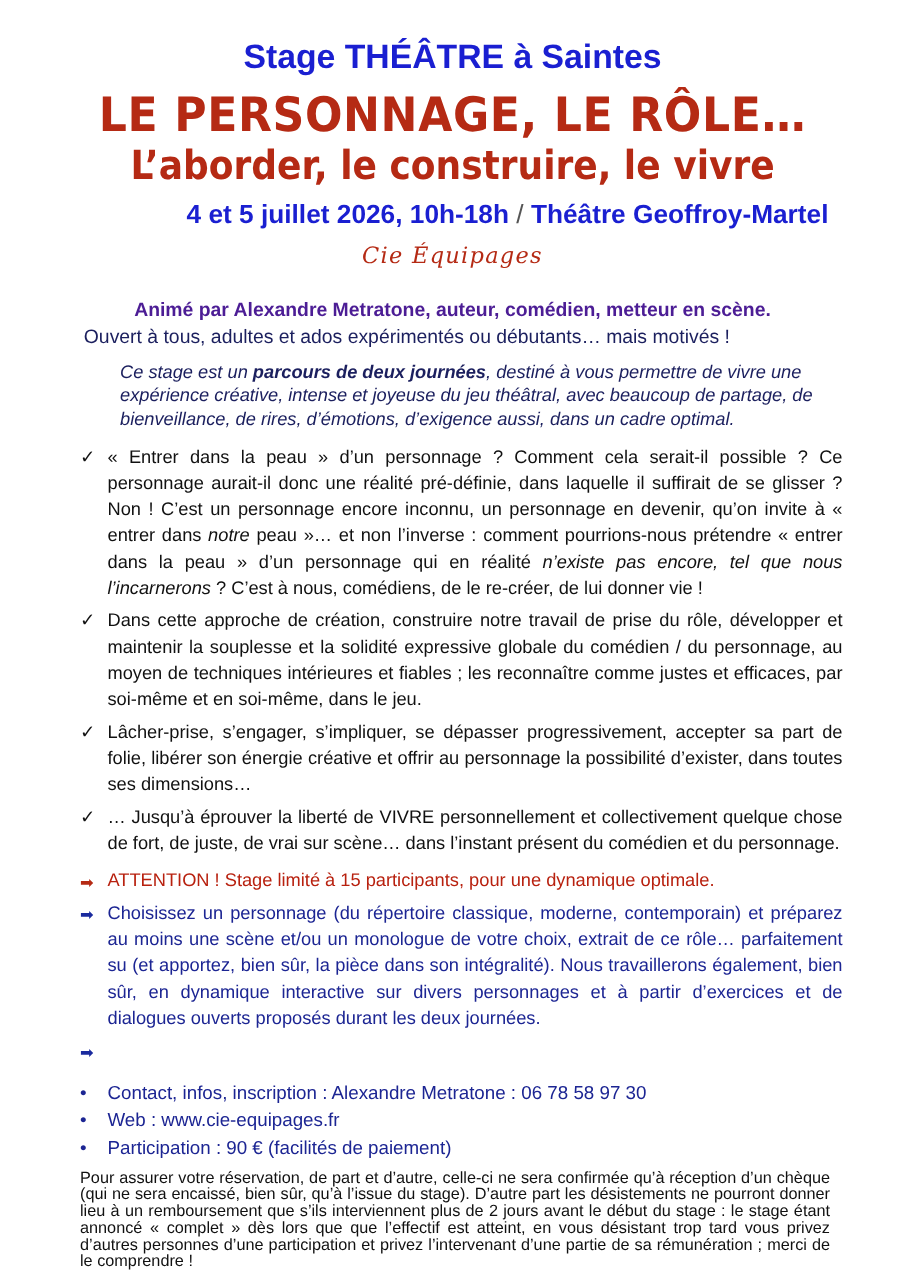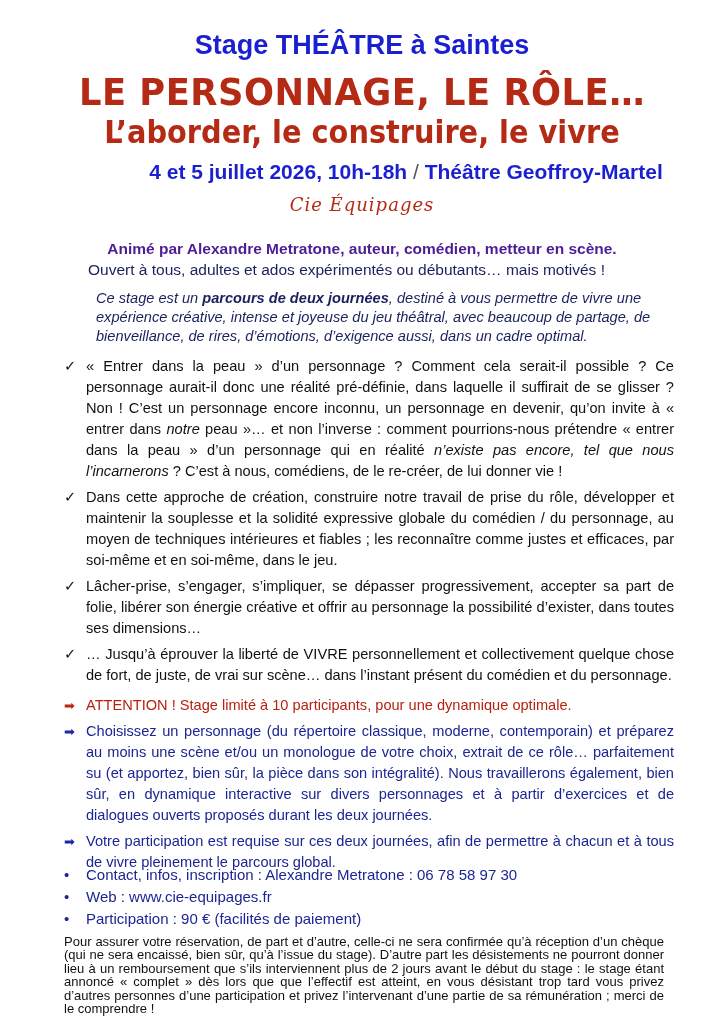--- a/index.html
+++ b/index.html
@@ -16,21 +16,21 @@
            font-family: "DejaVu Sans", sans-serif; transform: scaleX(0.9); }
   .h-date { position: absolute; top: 160px; left: 0; width: 724px; text-align: center;
             font-size: 21px; font-weight: bold; color: #1a1fd1; padding-left: 44px; }
   .h-date .sep { color: #555; font-weight: normal; }
   .company { position: absolute; top: 194px; left: 0; width: 724px; text-align: center;
              font-size: 18px; color: #b52a14; font-family: "DejaVu Serif", serif;
              font-style: italic; letter-spacing: 1px; }
   .anim { position: absolute; top: 240px; left: 0; width: 724px; text-align: center;
           font-size: 15.5px; font-weight: bold; color: #4c1d95; }
   .open { position: absolute; top: 261px; left: 0; width: 651px; text-align: center;
-          font-size: 15.5px; color: #1b1f5e; padding-left: 21px; }
+          font-size: 15.5px; color: #1b1f5e; }
   .intro { position: absolute; top: 289px; left: 84px; width: 586px; font-size: 14.6px;
            line-height: 19px; color: #1b1f5e; font-style: italic; margin-left: 12px; }
   .intro b { font-weight: bold; }
   .list { position: absolute; left: 64px; width: 610px; }
   .item { position: relative; padding-left: 22px; font-size: 14.6px; line-height: 21px;
           text-align: justify; }
   .item .bullet { position: absolute; left: 0; top: 0; width: 20px; }
   .checks { top: 356px; color: #111; }
   .checks .item { margin-bottom: 5px; }
   .arrows { top: 695px; }
@@ -83,29 +83,28 @@
     </div>
     <div class="item">
       <span class="bullet">✓</span>
       <span>… Jusqu’à éprouver la liberté de VIVRE personnellement et collectivement quelque chose de fort, de juste, de vrai sur scène… dans l’instant présent du comédien et du personnage.</span>
     </div>
   </div>
 
   <div class="list arrows">
     <div class="item red">
       <span class="bullet arrow-bullet">➡</span>
-      <span>ATTENTION ! Stage limité à 10 participants, pour une dynamique optimale.</span>
+      <span>ATTENTION ! Stage limité à 15 participants, pour une dynamique optimale.</span>
     </div>
     <div class="item blue">
       <span class="bullet arrow-bullet blue">➡</span>
       <span>Choisissez un personnage (du répertoire classique, moderne, contemporain) et préparez au moins une scène et/ou un monologue de votre choix, extrait de ce rôle… parfaitement su (et apportez, bien sûr, la pièce dans son intégralité). Nous travaillerons également, bien sûr, en dynamique interactive sur divers personnages et à partir d’exercices et de dialogues ouverts proposés durant les deux journées.</span>
     </div>
     <div class="item blue">
       <span class="bullet arrow-bullet blue">➡</span>
-      <span>Votre participation est requise sur ces deux journées, afin de permettre à chacun et à tous de vivre pleinement le parcours global.</span>
     </div>
   </div>
 
   <div class="list dots">
     <div class="item">
       <span class="bullet">•</span>
       <span>Contact, infos, inscription : Alexandre Metratone : 06 78 58 97 30</span>
     </div>
     <div class="item">
       <span class="bullet">•</span>

